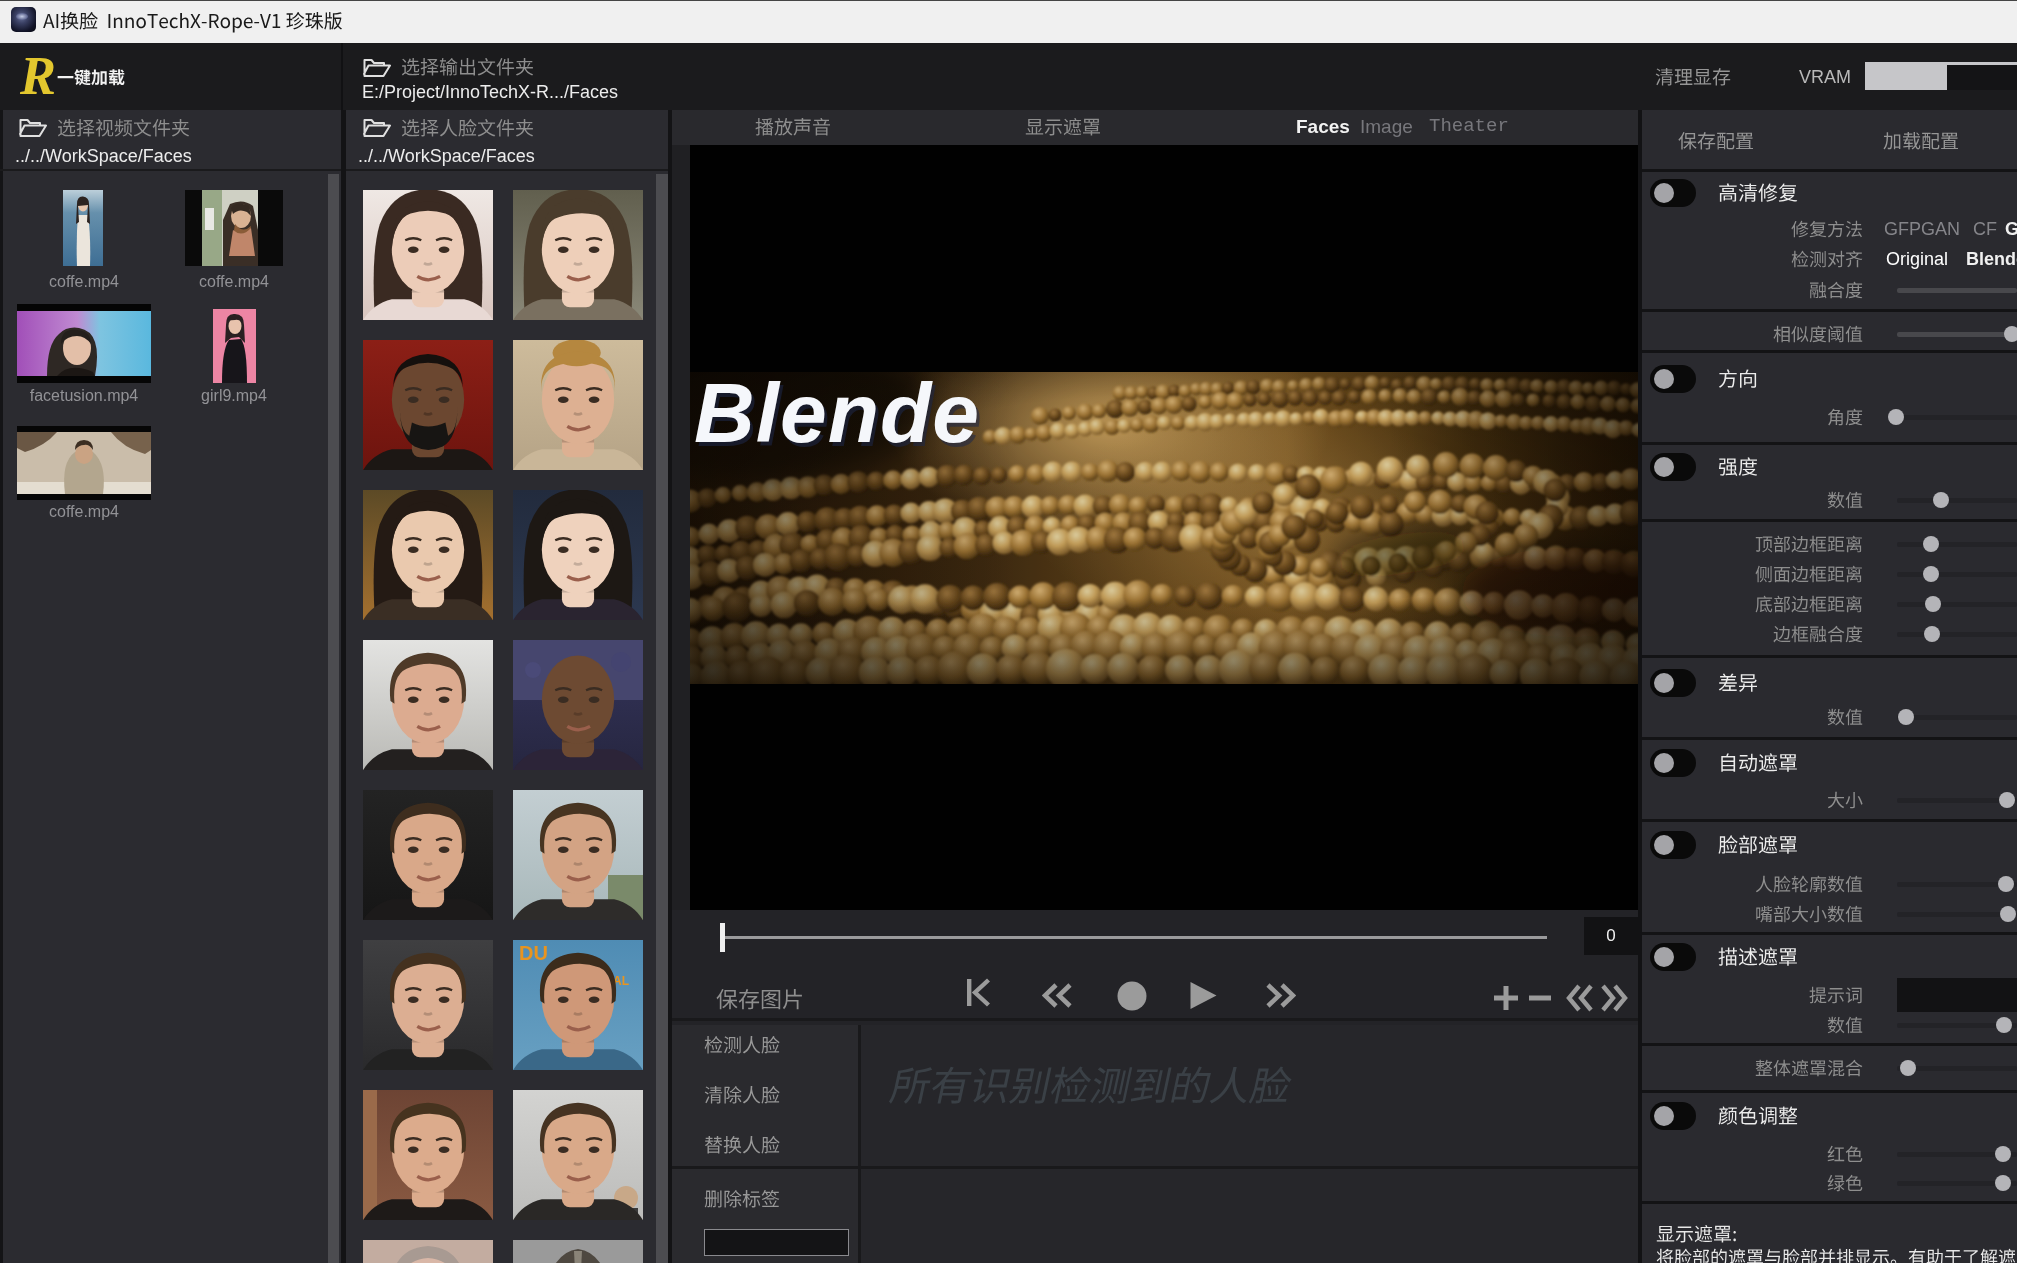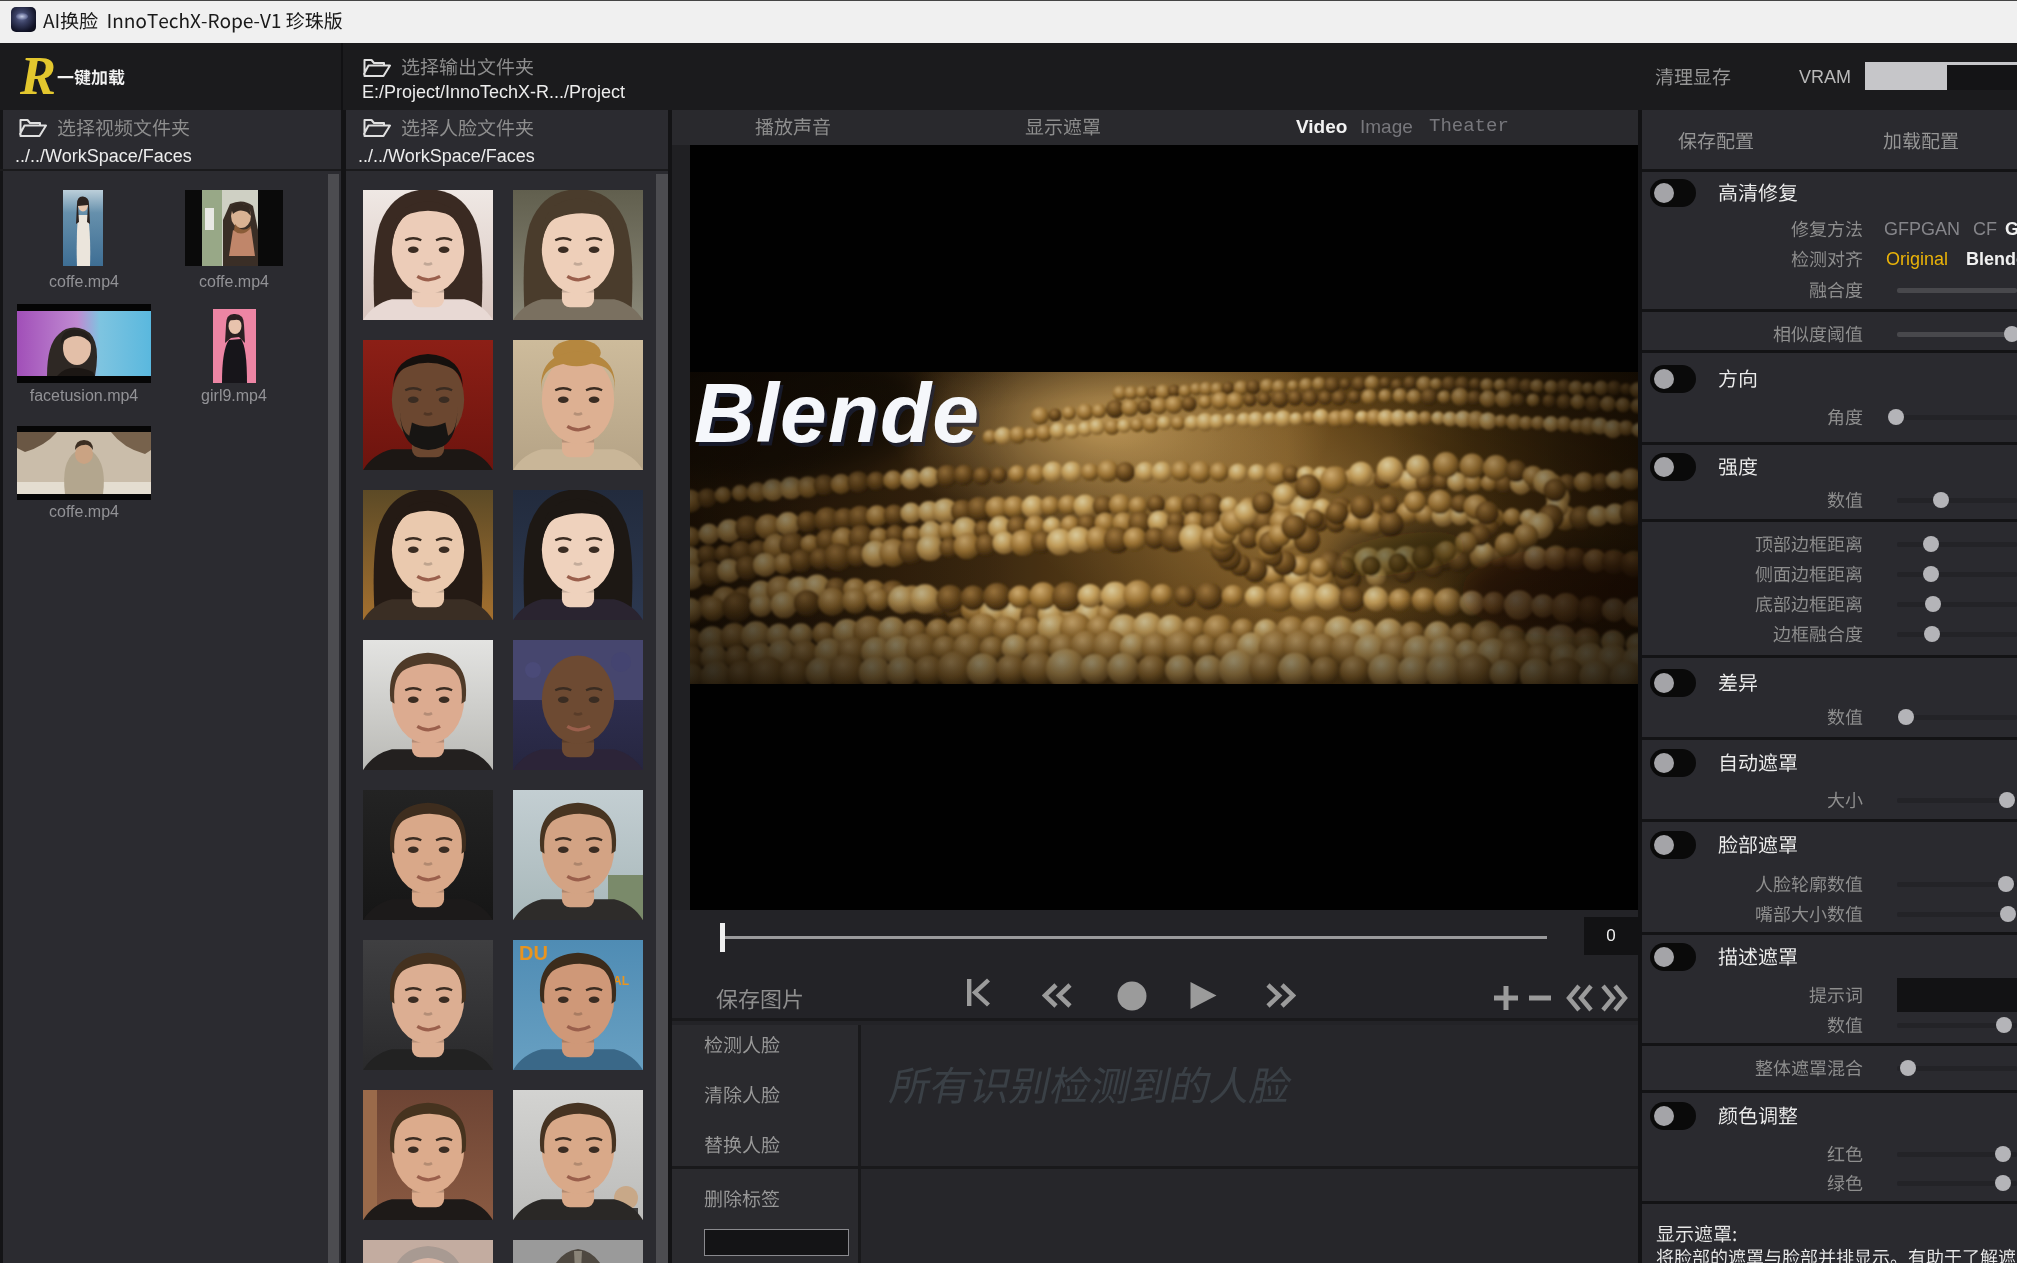--- a/index.html
+++ b/index.html
@@ -18,21 +18,21 @@
     </svg></div>
 <div style="position:absolute;left:341px;top:43px;width:2px;height:67px;background:#111113;"></div>
 <div style="position:absolute;left:363px;top:56px;"><svg width="28" height="22" viewBox="0 0 28 22">
       <path d="M1.5 4 h7 l2.5 3 h10 v2.5 M1.5 4 v16 h19 l6.5-10.5 h-21.5 l-4.5 8.5" fill="none" stroke="#e0e0e0" stroke-width="2" stroke-linejoin="round" stroke-linecap="round"></path>
     </svg></div>
 <div style="position:absolute;left:399px;top:52px;"><svg width="137" height="28" viewBox="0 0 137 28">
       <g transform="translate(2,22.0)">
         <path d="M1.2 -14.5C2.3 -13.6 3.6 -12.3 4.1 -11.3L5.3 -12.2C4.7 -13.1 3.4 -14.4 2.2 -15.3ZM8.5 -15.4C8 -13.7 7.2 -12 6.2 -10.9C6.5 -10.7 7.1 -10.4 7.4 -10.1C7.8 -10.7 8.3 -11.3 8.6 -12.1H11.5V-9.3H6.1V-8H9.5C9.2 -5.5 8.4 -3.7 5.6 -2.7C5.9 -2.5 6.3 -1.9 6.4 -1.6C9.6 -2.8 10.6 -5 10.9 -8H12.9V-3.6C12.9 -2.2 13.2 -1.8 14.6 -1.8C14.9 -1.8 16.2 -1.8 16.5 -1.8C17.7 -1.8 18.1 -2.4 18.2 -4.8C17.8 -4.9 17.2 -5.1 17 -5.4C16.9 -3.4 16.8 -3.1 16.4 -3.1C16.1 -3.1 15 -3.1 14.9 -3.1C14.4 -3.1 14.3 -3.2 14.3 -3.6V-8H18.1V-9.3H12.9V-12.1H17.3V-13.3H12.9V-15.9H11.5V-13.3H9.2C9.5 -13.9 9.7 -14.5 9.8 -15.1ZM4.8 -8.7H1.1V-7.3H3.4V-1.6C2.6 -1.2 1.7 -0.5 0.9 0.3L1.8 1.5C2.9 0.3 3.9 -0.6 4.6 -0.6C5 -0.6 5.6 -0.1 6.4 0.4C7.6 1.1 9.2 1.3 11.4 1.3C13.3 1.3 16.5 1.2 18 1.1C18 0.7 18.2 -0 18.4 -0.4C16.5 -0.2 13.6 -0.1 11.4 -0.1C9.4 -0.1 7.8 -0.2 6.6 -0.9C5.7 -1.4 5.3 -1.9 4.8 -1.9ZM22.4 -15.9V-12.1H19.9V-10.8H22.4V-6.8C21.4 -6.5 20.4 -6.2 19.7 -6L20 -4.6L22.4 -5.3V-0.2C22.4 0 22.3 0.1 22 0.1C21.8 0.1 21.1 0.1 20.3 0.1C20.4 0.5 20.6 1.1 20.7 1.4C21.9 1.4 22.6 1.4 23.1 1.2C23.6 0.9 23.8 0.6 23.8 -0.2V-5.8L26 -6.5L25.8 -7.8L23.8 -7.2V-10.8H26V-12.1H23.8V-15.9ZM34.3 -13.7C33.6 -12.7 32.7 -11.8 31.6 -11C30.6 -11.8 29.8 -12.7 29.1 -13.7ZM26.5 -15V-13.7H27.7C28.4 -12.4 29.4 -11.3 30.5 -10.3C29 -9.4 27.3 -8.8 25.7 -8.4C26 -8.1 26.3 -7.6 26.5 -7.2C28.2 -7.7 30 -8.5 31.5 -9.5C33 -8.5 34.8 -7.7 36.6 -7.2C36.8 -7.6 37.2 -8.1 37.5 -8.4C35.7 -8.8 34.1 -9.4 32.7 -10.3C34.2 -11.4 35.5 -12.9 36.3 -14.5L35.4 -15L35.2 -15ZM30.8 -7.8V-6.2H26.9V-4.9H30.8V-2.9H26V-1.6H30.8V1.6H32.2V-1.6H37.2V-2.9H32.2V-4.9H35.8V-6.2H32.2V-7.8ZM51.9 -8.5V-1.6H53.1V-8.5ZM54.4 -9.2V-0.1C54.4 0.1 54.3 0.2 54.1 0.2C53.8 0.2 53.1 0.2 52.2 0.2C52.4 0.5 52.5 1 52.6 1.3C53.7 1.3 54.5 1.3 54.9 1.1C55.4 0.9 55.5 0.6 55.5 -0.1V-9.2ZM39.3 -6.3C39.5 -6.4 40.1 -6.5 40.7 -6.5H42.2V-3.9C40.9 -3.6 39.7 -3.3 38.8 -3.2L39.1 -1.8L42.2 -2.6V1.5H43.4V-2.9L45 -3.3L44.9 -4.5L43.4 -4.2V-6.5H44.9V-7.8H43.4V-10.7H42.2V-7.8H40.5C41 -9.2 41.5 -10.8 41.9 -12.4H45V-13.7H42.1C42.3 -14.4 42.4 -15 42.5 -15.7L41.2 -15.9C41.1 -15.2 41 -14.4 40.9 -13.7H38.9V-12.4H40.6C40.3 -10.8 39.9 -9.5 39.7 -9C39.5 -8.2 39.2 -7.6 38.9 -7.5C39.1 -7.1 39.3 -6.5 39.3 -6.3ZM50.5 -16C49.3 -14 46.9 -12.1 44.6 -11.1C45 -10.8 45.3 -10.4 45.5 -10C46.1 -10.3 46.6 -10.6 47.1 -10.9V-10.1H54.1V-11C54.6 -10.8 55.1 -10.5 55.6 -10.2C55.8 -10.6 56.2 -11 56.5 -11.3C54.5 -12.2 52.7 -13.3 51.3 -14.9L51.7 -15.5ZM47.6 -11.3C48.7 -12.1 49.7 -13 50.5 -13.9C51.5 -12.9 52.5 -12 53.7 -11.3ZM49.7 -7.7V-6.2H47.1V-7.7ZM45.9 -8.9V1.4H47.1V-2.5H49.7V0C49.7 0.2 49.6 0.2 49.5 0.2C49.3 0.2 48.8 0.2 48.2 0.2C48.4 0.6 48.5 1.1 48.6 1.4C49.4 1.4 50 1.4 50.4 1.2C50.8 1 50.9 0.6 50.9 0V-8.9ZM47.1 -5.1H49.7V-3.6H47.1ZM59 -6.5V0.4H72.5V1.5H74V-6.5H72.5V-1H67.2V-7.7H73.2V-14.2H71.7V-9.1H67.2V-15.9H65.7V-9.1H61.3V-14.2H59.9V-7.7H65.7V-1H60.6V-6.5ZM84 -15.6C84.6 -14.7 85.2 -13.4 85.4 -12.7L87 -13.2C86.8 -13.9 86.1 -15.2 85.5 -16.1ZM77 -12.6V-11.2H79.9C81 -8.3 82.5 -5.8 84.5 -3.8C82.4 -2.1 79.8 -0.8 76.7 0.1C77 0.5 77.4 1.1 77.6 1.5C80.8 0.5 83.4 -0.9 85.5 -2.8C87.7 -0.9 90.3 0.5 93.4 1.4C93.6 1 94 0.4 94.4 0.1C91.3 -0.7 88.7 -2 86.6 -3.8C88.6 -5.8 90 -8.2 91.1 -11.2H94.1V-12.6ZM85.6 -4.8C83.8 -6.6 82.4 -8.8 81.4 -11.2H89.5C88.6 -8.6 87.2 -6.5 85.6 -4.8ZM101 -6.5V-5.1H106.5V1.5H107.9V-5.1H113.1V-6.5H107.9V-10.7H112.3V-12.1H107.9V-15.7H106.5V-12.1H103.9C104.2 -12.9 104.4 -13.8 104.6 -14.7L103.2 -15C102.8 -12.5 102 -10.1 100.9 -8.5C101.2 -8.3 101.8 -8 102.1 -7.8C102.6 -8.6 103.1 -9.6 103.5 -10.7H106.5V-6.5ZM100.1 -15.9C99.1 -13 97.4 -10.2 95.6 -8.3C95.9 -8 96.3 -7.2 96.4 -6.9C97 -7.5 97.6 -8.3 98.2 -9.1V1.5H99.5V-11.3C100.3 -12.7 100.9 -14.1 101.4 -15.5ZM117.4 -10.9C118.1 -9.7 118.7 -8.2 118.9 -7.2L120.3 -7.6C120.1 -8.6 119.4 -10.1 118.7 -11.2ZM128 -11.3C127.5 -10.2 126.7 -8.5 126 -7.5L127.1 -7.2C127.8 -8.1 128.7 -9.6 129.4 -10.9ZM122.8 -15.9V-13.1H115.7V-11.7H122.8C122.8 -9.9 122.6 -8.4 122.4 -7H115.1V-5.5H122C121 -2.8 119.1 -0.9 114.9 0.3C115.2 0.6 115.6 1.2 115.8 1.5C120.4 0.2 122.5 -2.1 123.5 -5.2C124.9 -1.9 127.5 0.4 131.2 1.4C131.4 1 131.8 0.5 132.1 0.2C128.6 -0.7 126.2 -2.7 124.8 -5.5H131.9V-7H123.9C124.1 -8.4 124.3 -10 124.3 -11.7H131.3V-13.1H124.3L124.3 -15.9Z" fill="#8e8e8e"></path>
       </g>
     </svg></div>
-<div style="position:absolute;top:79px;font-family:'Liberation Sans',sans-serif;font-size:18px;color:#ededed;font-weight:normal;white-space:pre;line-height:26px;left:362px;">E:/Project/InnoTechX-R.../Project</div>
+<div style="position:absolute;top:79px;font-family:'Liberation Sans',sans-serif;font-size:18px;color:#ededed;font-weight:normal;white-space:pre;line-height:26px;left:362px;">E:/Project/InnoTechX-R.../Faces</div>
 <div style="position:absolute;left:1653px;top:62px;"><svg width="80" height="28" viewBox="0 0 80 28">
       <g transform="translate(2,22.0)">
         <path d="M1.6 -14.7C2.6 -14.1 3.9 -13.2 4.6 -12.6L5.5 -13.7C4.8 -14.3 3.4 -15.1 2.4 -15.6ZM0.7 -9.6C1.8 -9 3.2 -8.1 3.8 -7.5L4.7 -8.6C4 -9.2 2.6 -10.1 1.5 -10.6ZM1.3 0.4 2.5 1.3C3.5 -0.5 4.6 -2.9 5.4 -5L4.2 -5.8C3.3 -3.6 2.1 -1.1 1.3 0.4ZM8.2 -4H15.1V-2.5H8.2ZM8.2 -5.1V-6.5H15.1V-5.1ZM10.9 -16V-14.5H6.1V-13.4H10.9V-12.2H6.5V-11.1H10.9V-9.8H5.3V-8.7H18.1V-9.8H12.3V-11.1H16.9V-12.2H12.3V-13.4H17.3V-14.5H12.3V-16ZM6.9 -7.6V1.5H8.2V-1.5H15.1V-0.1C15.1 0.1 15 0.2 14.7 0.2C14.4 0.2 13.5 0.2 12.6 0.2C12.7 0.6 12.9 1.1 13 1.4C14.3 1.4 15.2 1.4 15.7 1.2C16.3 1 16.4 0.6 16.4 -0.1V-7.6ZM28 -10.3H31V-7.8H28ZM32.2 -10.3H35.1V-7.8H32.2ZM28 -13.8H31V-11.4H28ZM32.2 -13.8H35.1V-11.4H32.2ZM25 -0.4V0.9H37.4V-0.4H32.3V-3H36.7V-4.3H32.3V-6.6H36.5V-15.1H26.7V-6.6H30.8V-4.3H26.5V-3H30.8V-0.4ZM19.7 -1.9 20 -0.5C21.7 -1 23.9 -1.7 25.9 -2.4L25.7 -3.8L23.6 -3.1V-7.8H25.5V-9.2H23.6V-13.3H25.8V-14.7H19.9V-13.3H22.2V-9.2H20.1V-7.8H22.2V-2.7C21.3 -2.4 20.4 -2.1 19.7 -1.9ZM42.6 -10.8H52.4V-8.9H42.6ZM42.6 -13.9H52.4V-11.9H42.6ZM41.2 -15V-7.7H53.8V-15ZM53.6 -6.3C53 -5.1 51.8 -3.4 51 -2.4L52.1 -1.8C52.9 -2.9 54 -4.4 54.8 -5.7ZM40.4 -5.6C41.1 -4.4 42 -2.8 42.5 -1.8L43.6 -2.3C43.2 -3.3 42.3 -4.9 41.5 -6.1ZM48.8 -6.9V-0.7H46V-6.9H44.7V-0.7H38.8V0.6H56.2V-0.7H50.2V-6.9ZM68.6 -6.6V-5.1H63.4V-3.7H68.6V-0.2C68.6 0.1 68.6 0.2 68.2 0.2C67.9 0.2 66.8 0.2 65.5 0.2C65.7 0.6 65.9 1.1 65.9 1.5C67.6 1.5 68.6 1.5 69.3 1.3C69.9 1.1 70.1 0.7 70.1 -0.2V-3.7H75.2V-5.1H70.1V-6.2C71.5 -7 73 -8.2 74 -9.3L73.1 -10.1L72.8 -10H65V-8.7H71.5C70.6 -7.9 69.6 -7.1 68.6 -6.6ZM64.3 -16C64.1 -15.1 63.8 -14.3 63.5 -13.5H58.2V-12.1H62.9C61.7 -9.5 59.9 -7 57.6 -5.4C57.8 -5.1 58.2 -4.5 58.3 -4.1C59.1 -4.7 59.9 -5.4 60.6 -6.1V1.5H62V-7.8C63 -9.1 63.8 -10.6 64.5 -12.1H74.8V-13.5H65.1C65.3 -14.2 65.6 -14.9 65.8 -15.6Z" fill="#969696"></path>
       </g>
     </svg></div>
 <div style="position:absolute;top:64px;font-family:'Liberation Sans',sans-serif;font-size:18px;color:#b9b9b9;font-weight:normal;white-space:pre;line-height:26px;left:1799px;">VRAM</div>
 <div style="position:absolute;left:1865px;top:62px;width:152px;height:28px;background:#141416;"></div>
 <div style="position:absolute;left:1865px;top:62px;width:82px;height:28px;background:#c6c6c9;"></div>
 <div style="position:absolute;left:1947px;top:62px;width:70px;height:3px;background:#c6c6c9;"></div>
 <div style="position:absolute;left:0px;top:110px;width:341px;height:1153px;background:#2b2b30;"></div>
@@ -461,21 +461,21 @@
 <div style="position:absolute;left:753px;top:112px;"><svg width="80" height="28" viewBox="0 0 80 28">
       <g transform="translate(2,22.0)">
         <path d="M15.4 -13.9C15.1 -13.1 14.5 -11.9 14 -11H12.9V-14.1C14.5 -14.3 16 -14.5 17.2 -14.8L16.4 -15.8C14.1 -15.3 10.1 -14.9 6.8 -14.8C7 -14.5 7.1 -14 7.2 -13.7C8.5 -13.8 10.1 -13.9 11.6 -14V-11H6.6V-9.8H10.4C9.3 -8.3 7.4 -7 5.7 -6.3C6 -6.1 6.4 -5.6 6.6 -5.3C7 -5.4 7.4 -5.6 7.7 -5.8V1.5H9V0.7H15.7V1.4H17V-5.8L17.6 -5.5C17.9 -5.8 18.3 -6.3 18.5 -6.5C17 -7.2 15.2 -8.5 14.1 -9.8H18V-11H15.2C15.7 -11.8 16.2 -12.7 16.6 -13.6ZM8.1 -13.2C8.4 -12.5 8.9 -11.6 9.1 -11L10.3 -11.4C10.1 -12 9.6 -12.9 9.2 -13.6ZM11.6 -9.4V-6.3H12.9V-9.5C13.9 -8.1 15.5 -6.7 17 -5.8H7.7C9.2 -6.7 10.6 -8 11.6 -9.4ZM11.6 -4.8V-3.1H9V-4.8ZM12.8 -4.8H15.7V-3.1H12.8ZM11.6 -2.1V-0.4H9V-2.1ZM12.8 -2.1H15.7V-0.4H12.8ZM3.2 -15.9V-12.1H0.8V-10.8H3.2V-6.9L0.5 -6L0.8 -4.6L3.2 -5.5V-0.1C3.2 0.1 3.1 0.2 2.9 0.2C2.6 0.2 1.9 0.2 1.1 0.2C1.2 0.6 1.4 1.2 1.5 1.5C2.7 1.5 3.4 1.5 3.9 1.3C4.3 1 4.5 0.6 4.5 -0.1V-5.9L6.5 -6.7L6.3 -8L4.5 -7.4V-10.8H6.6V-12.1H4.5V-15.9ZM22.9 -15.6C23.3 -14.8 23.7 -13.7 23.9 -13L25.2 -13.5C25 -14.1 24.6 -15.2 24.2 -16ZM19.8 -12.9V-11.6H22.1V-7.6C22.1 -4.9 21.8 -1.9 19.5 0.6C19.8 0.8 20.3 1.2 20.5 1.5C23.1 -1.2 23.4 -4.4 23.4 -7.6V-7.7H26C25.9 -2.5 25.8 -0.6 25.5 -0.2C25.3 0 25.2 0.1 24.9 0.1C24.6 0.1 23.9 0.1 23.1 -0C23.3 0.3 23.4 0.9 23.5 1.3C24.3 1.3 25.1 1.3 25.5 1.3C26 1.3 26.4 1.1 26.7 0.7C27.2 0 27.3 -2.1 27.4 -8.4C27.4 -8.6 27.4 -9 27.4 -9H23.4V-11.6H28.3V-12.9ZM30.9 -11.1H34.4C34.1 -8.7 33.5 -6.6 32.6 -4.9C31.8 -6.6 31.2 -8.7 30.8 -10.9ZM30.6 -16C30.1 -12.7 29 -9.5 27.5 -7.5C27.8 -7.2 28.3 -6.7 28.6 -6.4C29.1 -7.1 29.5 -7.9 30 -8.8C30.4 -6.8 31 -5 31.8 -3.5C30.7 -1.9 29.2 -0.6 27.2 0.3C27.5 0.6 27.9 1.2 28 1.6C29.9 0.6 31.4 -0.6 32.5 -2.1C33.6 -0.6 34.8 0.6 36.4 1.5C36.7 1.1 37.1 0.6 37.4 0.3C35.8 -0.5 34.4 -1.8 33.4 -3.4C34.6 -5.5 35.4 -8 35.9 -11.1H37.3V-12.4H31.3C31.6 -13.5 31.9 -14.6 32.1 -15.7ZM46.7 -16V-14.4H39.3V-13.1H46.7V-11.3H40.5V-10H54.8V-11.3H48.2V-13.1H55.7V-14.4H48.2V-16ZM40.9 -8.5V-6C40.9 -4 40.6 -1.3 38.6 0.6C38.9 0.8 39.4 1.3 39.7 1.6C41 0.3 41.7 -1.5 42.1 -3.2H53V-2.2H54.5V-8.5ZM53 -4.4H48.2V-7.3H53ZM42.2 -4.4C42.3 -5 42.3 -5.5 42.3 -6V-7.3H46.8V-4.4ZM65.3 -15.8C65.5 -15.4 65.8 -14.8 66 -14.2H59.1V-12.9H74V-14.2H67.6C67.4 -14.8 67.1 -15.6 66.7 -16.1ZM61.7 -12.5C62.2 -11.7 62.6 -10.6 62.8 -9.8H58V-8.5H75V-9.8H70.2C70.6 -10.6 71.1 -11.6 71.6 -12.5L70 -12.9C69.7 -12 69.1 -10.7 68.6 -9.8H63.6L64.3 -9.9C64.1 -10.7 63.7 -11.9 63.1 -12.8ZM62.1 -2.5H71.1V-0.4H62.1ZM62.1 -3.6V-5.6H71.1V-3.6ZM60.7 -6.8V1.5H62.1V0.8H71.1V1.5H72.5V-6.8Z" fill="#8e8e8e"></path>
       </g>
     </svg></div>
 <div style="position:absolute;left:1023px;top:112px;"><svg width="80" height="28" viewBox="0 0 80 28">
       <g transform="translate(2,22.0)">
         <path d="M4.6 -10.8H14.4V-8.9H4.6ZM4.6 -13.9H14.4V-11.9H4.6ZM3.2 -15V-7.7H15.8V-15ZM15.6 -6.3C15 -5.1 13.8 -3.4 13 -2.4L14.1 -1.8C14.9 -2.9 16 -4.4 16.8 -5.7ZM2.4 -5.6C3.1 -4.4 4 -2.8 4.5 -1.8L5.6 -2.3C5.2 -3.3 4.3 -4.9 3.5 -6.1ZM10.8 -6.9V-0.7H8V-6.9H6.7V-0.7H0.8V0.6H18.2V-0.7H12.2V-6.9ZM23.4 -6.7C22.6 -4.5 21.2 -2.4 19.7 -1.1C20 -0.9 20.7 -0.5 21 -0.2C22.5 -1.7 24 -3.9 24.9 -6.3ZM32 -6.1C33.4 -4.3 34.8 -1.8 35.3 -0.2L36.7 -0.8C36.2 -2.5 34.7 -4.8 33.3 -6.6ZM21.8 -14.6V-13.1H35.2V-14.6ZM20.1 -9.9V-8.5H27.8V-0.4C27.8 -0.1 27.6 0 27.3 0C26.9 0.1 25.7 0.1 24.4 0C24.6 0.4 24.9 1.1 24.9 1.5C26.6 1.5 27.7 1.5 28.4 1.3C29.1 1 29.3 0.6 29.3 -0.3V-8.5H36.9V-9.9ZM39.3 -14.5C40.2 -13.5 41.5 -12.2 42 -11.4L43.1 -12.2C42.6 -13.1 41.3 -14.3 40.3 -15.2ZM47 -5.1C46.7 -4 46.1 -2.7 45.3 -1.9L46.4 -1.3C47.1 -2.2 47.6 -3.6 48 -4.7ZM48.8 -4.7C48.9 -3.7 49.1 -2.3 49 -1.4L50.1 -1.5C50.2 -2.4 50 -3.7 49.8 -4.8ZM51 -4.7C51.4 -3.6 51.8 -2.3 52 -1.4L53 -1.7C52.9 -2.5 52.4 -3.9 52 -4.9ZM53.2 -4.8C53.9 -3.8 54.7 -2.4 55 -1.5L56.1 -1.9C55.7 -2.8 55 -4.2 54.2 -5.2ZM42.8 -9.4H39V-8H41.4V-1.9C40.6 -1.6 39.6 -0.8 38.7 0.1L39.6 1.2C40.6 0 41.6 -0.9 42.3 -0.9C42.7 -0.9 43.3 -0.4 44.1 0.1C45.4 0.8 47 1 49.3 1C51.1 1 54.5 0.9 55.9 0.8C55.9 0.4 56.1 -0.2 56.2 -0.6C54.4 -0.3 51.5 -0.2 49.3 -0.2C47.3 -0.2 45.6 -0.3 44.4 -1C43.6 -1.4 43.2 -1.8 42.8 -2ZM49.2 -15.8C49.4 -15.3 49.7 -14.6 49.9 -14.1H44.6V-10C44.6 -7.8 44.4 -4.8 42.8 -2.7C43.1 -2.5 43.7 -2.1 43.9 -1.9C45.6 -4.2 45.8 -7.6 45.8 -10V-12.9H56V-14.1H51.4C51.2 -14.7 50.8 -15.5 50.5 -16.1ZM48.1 -12.4V-10.6H45.9V-9.5H48.1V-5.9H53.8V-9.5H56V-10.6H53.8V-12.4H52.4V-10.6H49.4V-12.4ZM52.4 -9.5V-7H49.4V-9.5ZM69.3 -14.1H72.5V-12.3H69.3ZM64.8 -14.1H68V-12.3H64.8ZM60.5 -14.1H63.5V-12.3H60.5ZM61.3 -5.1H71.7V-3.8H61.3ZM61.3 -7.2H71.7V-6H61.3ZM58 -1.7V-0.5H65.7V1.5H67.2V-0.5H75V-1.7H67.2V-2.8H73.1V-8.2H67V-9.3H74.1V-10.3H67V-11.2H73.9V-15.2H59.1V-11.2H65.6V-8.2H59.9V-2.8H65.7V-1.7Z" fill="#8e8e8e"></path>
       </g>
     </svg></div>
-<div style="position:absolute;top:113px;font-family:'Liberation Sans',sans-serif;font-size:19px;color:#f2f2f2;font-weight:bold;white-space:pre;line-height:27px;left:1296px;">Video</div>
+<div style="position:absolute;top:113px;font-family:'Liberation Sans',sans-serif;font-size:19px;color:#f2f2f2;font-weight:bold;white-space:pre;line-height:27px;left:1296px;">Faces</div>
 <div style="position:absolute;top:113px;font-family:'Liberation Sans',sans-serif;font-size:19px;color:#77777c;font-weight:normal;white-space:pre;line-height:27px;left:1360px;">Image</div>
 <div style="position:absolute;top:113px;font-family:Liberation Mono, monospace;font-size:19px;color:#77777c;font-weight:normal;white-space:pre;line-height:27px;left:1429px;">Theater</div>
 <div style="position:absolute;left:690px;top:145px;width:948px;height:765px;background:#010101;"></div>
 <svg width="948" height="312" viewBox="0 0 948 312" style="position:absolute;left:690px;top:372px;">
     <defs>
       <linearGradient id="pbg" x1="0" y1="0" x2="1" y2="0">
         <stop offset="0" stop-color="#190e04"></stop>
         <stop offset="0.3" stop-color="#3c2810"></stop>
         <stop offset="0.52" stop-color="#6a4a1c"></stop>
         <stop offset="0.63" stop-color="#7a5622"></stop>
@@ -1227,21 +1227,21 @@
       </g>
     </svg></div>
 <div style="position:absolute;top:216px;font-family:'Liberation Sans',sans-serif;font-size:18px;color:#85858a;font-weight:normal;white-space:pre;line-height:26px;left:1884px;">GFPGAN</div>
 <div style="position:absolute;top:216px;font-family:'Liberation Sans',sans-serif;font-size:18px;color:#85858a;font-weight:normal;white-space:pre;line-height:26px;left:1973px;">CF</div>
 <div style="position:absolute;top:216px;font-family:'Liberation Sans',sans-serif;font-size:18px;color:#f0f0f0;font-weight:bold;white-space:pre;line-height:26px;left:2005px;">GP</div>
 <div style="position:absolute;left:1789px;top:245px;"><svg width="76" height="27" viewBox="0 0 76 27">
       <g transform="translate(2,20.9)">
         <path d="M8.4 -9.5V-8.4H14.5V-9.5ZM7.1 -6.4C7.6 -5 8.2 -3.2 8.3 -2L9.4 -2.4C9.3 -3.5 8.7 -5.3 8.2 -6.7ZM10.6 -6.9C11 -5.5 11.3 -3.7 11.4 -2.6L12.5 -2.8C12.4 -3.9 12.1 -5.7 11.7 -7ZM3.2 -15.1V-11.7H0.9V-10.4H3.1C2.6 -8.1 1.6 -5.3 0.6 -3.8C0.8 -3.5 1.1 -2.9 1.3 -2.5C2 -3.6 2.7 -5.4 3.2 -7.3V1.4H4.5V-8C4.9 -7.1 5.5 -6 5.7 -5.5L6.5 -6.4C6.2 -7 4.9 -9.1 4.5 -9.7V-10.4H6.3V-11.7H4.5V-15.1ZM11.2 -15.2C10 -12.7 7.9 -10.4 5.6 -9C5.8 -8.8 6.2 -8.2 6.4 -7.9C8.2 -9.2 10 -11 11.4 -13.1C12.8 -11.3 14.9 -9.3 16.7 -8.1C16.8 -8.5 17.1 -9 17.4 -9.3C15.6 -10.4 13.3 -12.4 12.1 -14.1L12.4 -14.8ZM6.2 -0.6V0.6H16.9V-0.6H13.6C14.5 -2.3 15.6 -4.8 16.3 -6.7L15.2 -7C14.5 -5.1 13.4 -2.4 12.4 -0.6ZM26.7 -1.7C27.7 -0.8 28.7 0.5 29.2 1.3L30.1 0.7C29.6 -0.1 28.5 -1.3 27.6 -2.2ZM23.6 -14.1V-2.8H24.7V-13H28.6V-2.8H29.7V-14.1ZM33.6 -14.9V-0.1C33.6 0.1 33.5 0.2 33.2 0.2C33 0.3 32.1 0.3 31.2 0.2C31.4 0.6 31.5 1.1 31.6 1.4C32.9 1.4 33.6 1.3 34.1 1.2C34.5 1 34.7 0.6 34.7 -0.1V-14.9ZM31.1 -13.5V-2.7H32.2V-13.5ZM26 -11.8V-5.4C26 -3.2 25.7 -1 22.7 0.6C22.9 0.7 23.2 1.2 23.3 1.4C26.6 -0.2 27.1 -3 27.1 -5.4V-11.8ZM19.5 -14C20.5 -13.4 21.8 -12.5 22.4 -12L23.2 -13.1C22.6 -13.6 21.2 -14.4 20.3 -14.9ZM18.7 -9.1C19.7 -8.5 21 -7.7 21.6 -7.2L22.4 -8.3C21.8 -8.8 20.4 -9.6 19.5 -10.1ZM19 0.5 20.3 1.2C21 -0.4 21.9 -2.7 22.6 -4.6L21.5 -5.3C20.8 -3.2 19.8 -0.9 19 0.5ZM45 -7.1C45.9 -5.8 46.7 -4.1 47 -3L48.2 -3.6C47.9 -4.7 47 -6.4 46.1 -7.6ZM37.6 -8.2C38.7 -7.2 39.9 -6 41 -4.8C39.9 -2.5 38.4 -0.8 36.8 0.3C37.1 0.6 37.5 1.1 37.8 1.4C39.4 0.2 40.8 -1.4 41.9 -3.7C42.7 -2.6 43.4 -1.7 43.8 -0.9L44.9 -1.9C44.4 -2.8 43.5 -3.9 42.6 -5.1C43.4 -7.1 44 -9.6 44.3 -12.5L43.4 -12.8L43.2 -12.7H37.3V-11.4H42.8C42.5 -9.5 42.1 -7.7 41.5 -6.2C40.6 -7.2 39.6 -8.2 38.6 -9ZM49.8 -15.1V-10.8H44.7V-9.5H49.8V-0.4C49.8 -0.1 49.6 0 49.3 0C49 0 48 0.1 46.9 0C47.1 0.4 47.3 1 47.3 1.4C48.9 1.4 49.8 1.4 50.3 1.2C50.9 0.9 51.1 0.5 51.1 -0.4V-9.5H53.3V-10.8H51.1V-15.1ZM65.8 -6V1.4H67.2V-6ZM58.8 -6.1V-4.1C58.8 -2.5 58.5 -0.8 56.2 0.4C56.5 0.7 57 1.2 57.2 1.4C59.8 -0 60.1 -2.1 60.1 -4V-6.1ZM66 -12.1C65.3 -11 64.3 -10.1 63 -9.3C61.7 -10.1 60.5 -11 59.7 -12.1ZM61.8 -14.8C62.2 -14.4 62.5 -13.8 62.8 -13.3H55.1V-12.1H58.3C59.2 -10.7 60.3 -9.6 61.7 -8.7C59.8 -7.8 57.3 -7.3 54.7 -6.9C55 -6.6 55.4 -6 55.5 -5.7C58.3 -6.2 60.9 -6.8 63 -7.9C65.1 -6.9 67.7 -6.2 70.6 -5.9C70.7 -6.2 71.1 -6.8 71.4 -7.1C68.7 -7.3 66.3 -7.9 64.3 -8.7C65.7 -9.6 66.8 -10.7 67.7 -12.1H70.8V-13.3H64.3C64.1 -13.8 63.6 -14.6 63.1 -15.2Z" fill="#8e8e8e"></path>
       </g>
     </svg></div>
-<div style="position:absolute;top:246px;font-family:'Liberation Sans',sans-serif;font-size:18px;color:#eab308;font-weight:normal;white-space:pre;line-height:26px;left:1886px;text-align:right;">Original</div>
+<div style="position:absolute;top:246px;font-family:'Liberation Sans',sans-serif;font-size:18px;color:#ffffff;font-weight:normal;white-space:pre;line-height:26px;left:1886px;text-align:right;">Original</div>
 <div style="position:absolute;top:246px;font-family:'Liberation Sans',sans-serif;font-size:18px;color:#f0f0f0;font-weight:bold;white-space:pre;line-height:26px;left:1966px;">Blende</div>
 <div style="position:absolute;left:1807px;top:276px;"><svg width="58" height="27" viewBox="0 0 58 27">
       <g transform="translate(2,20.9)">
         <path d="M3 -11.1H7.4V-9.4H3ZM1.8 -12.1V-8.5H8.6V-12.1ZM1 -14.3V-13.2H9.5V-14.3ZM3.1 -5.7C3.5 -5.1 3.9 -4.2 4.1 -3.6L4.9 -3.9C4.7 -4.5 4.3 -5.3 3.9 -6ZM10.1 -11.5V-4.7H12.8V-0.7C11.6 -0.5 10.6 -0.3 9.8 -0.2L10.1 1C11.7 0.7 13.9 0.4 16 -0C16.2 0.5 16.3 1 16.3 1.4L17.4 1.1C17.2 -0.1 16.5 -2.2 15.9 -3.7L14.9 -3.5C15.2 -2.8 15.5 -1.9 15.7 -1.2L14 -0.9V-4.7H16.6V-11.5H14V-15H12.8V-11.5ZM11.1 -10.4H12.9V-5.9H11.1ZM13.9 -10.4H15.5V-5.9H13.9ZM6.5 -6.1C6.2 -5.3 5.7 -4.2 5.3 -3.5H2.8V-2.6H4.7V0.9H5.7V-2.6H7.5V-3.5H6.2C6.6 -4.2 7 -5 7.4 -5.7ZM1.2 -7.5V1.4H2.3V-6.4H8.1V-0.1C8.1 0.1 8 0.2 7.8 0.2C7.6 0.2 7.1 0.2 6.4 0.1C6.6 0.4 6.7 0.9 6.7 1.2C7.7 1.2 8.3 1.2 8.7 1C9.1 0.8 9.2 0.5 9.2 -0.1V-7.5ZM27.3 -15.2C25.5 -12.4 22.1 -10 18.7 -8.6C19.1 -8.3 19.5 -7.8 19.7 -7.4C20.6 -7.8 21.6 -8.3 22.5 -8.9V-8H31.6V-9.2C32.5 -8.6 33.5 -8.1 34.5 -7.6C34.7 -8 35.1 -8.5 35.4 -8.8C32.6 -10 30 -11.5 27.9 -13.8L28.5 -14.6ZM23 -9.2C24.5 -10.2 25.9 -11.4 27.1 -12.8C28.5 -11.3 29.9 -10.2 31.5 -9.2ZM21.5 -5.8V1.4H22.9V0.4H31.3V1.3H32.7V-5.8ZM22.9 -0.9V-4.6H31.3V-0.9ZM42.9 -11.6V-10H40V-8.9H42.9V-5.9H50V-8.9H52.9V-10H50V-11.6H48.6V-10H44.2V-11.6ZM48.6 -8.9V-7H44.2V-8.9ZM49.6 -3.7C48.8 -2.7 47.7 -2 46.4 -1.4C45.1 -2 44.1 -2.8 43.3 -3.7ZM40.3 -4.8V-3.7H42.6L42 -3.4C42.8 -2.4 43.8 -1.5 44.9 -0.8C43.3 -0.3 41.4 0 39.5 0.2C39.7 0.5 39.9 1 40 1.3C42.2 1.1 44.4 0.6 46.4 -0.1C48.1 0.7 50.3 1.2 52.5 1.4C52.7 1.1 53 0.6 53.3 0.3C51.3 0.1 49.5 -0.3 47.9 -0.8C49.5 -1.7 50.8 -2.8 51.6 -4.4L50.8 -4.8L50.5 -4.8ZM44.5 -14.9C44.8 -14.4 45 -13.8 45.2 -13.3H38.3V-8.4C38.3 -5.7 38.1 -1.9 36.7 0.8C37 0.9 37.6 1.2 37.9 1.4C39.4 -1.4 39.6 -5.6 39.6 -8.4V-12.1H53.1V-13.3H46.8C46.5 -13.9 46.2 -14.6 45.9 -15.2Z" fill="#8e8e8e"></path>
       </g>
     </svg></div>
 <div style="position:absolute;left:1897px;top:288px;width:120px;height:5px;background:#48484c;border-radius:2px;"></div>
 <div style="position:absolute;left:1771px;top:320px;"><svg width="94" height="27" viewBox="0 0 94 27">
       <g transform="translate(2,20.9)">
         <path d="M9.8 -8.5H15.3V-5.4H9.8ZM9.8 -9.8V-12.8H15.3V-9.8ZM9.8 -4.2H15.3V-1H9.8ZM8.5 -14.1V1.3H9.8V0.2H15.3V1.3H16.7V-14.1ZM3.9 -15.1V-11.3H0.9V-10H3.7C3.1 -7.5 1.8 -4.6 0.5 -3.1C0.7 -2.8 1.1 -2.3 1.2 -1.9C2.2 -3.2 3.1 -5.2 3.9 -7.2V1.4H5.2V-6.8C5.8 -5.9 6.7 -4.8 7 -4.2L7.8 -5.3C7.4 -5.8 5.8 -7.7 5.2 -8.4V-10H7.7V-11.3H5.2V-15.1ZM26.8 -13C27.8 -11.2 28.7 -8.8 29 -7.4L30.2 -7.9C29.9 -9.3 28.9 -11.7 27.9 -13.5ZM32.3 -14.7C32.1 -7.5 31.4 -2.4 27.4 0.3C27.8 0.6 28.4 1.1 28.5 1.4C30.3 -0.1 31.4 -1.8 32.2 -4.1C33 -2.3 33.8 -0.4 34.2 0.9L35.4 0.2C35 -1.3 33.8 -3.9 32.7 -5.9C33.3 -8.3 33.5 -11.2 33.6 -14.6ZM22.2 -15C21.3 -12.2 19.9 -9.5 18.3 -7.7C18.6 -7.3 18.9 -6.6 19 -6.3C19.6 -7 20.2 -7.8 20.7 -8.7V1.4H22V-11.1C22.6 -12.3 23.1 -13.5 23.4 -14.7ZM24.5 -13.9V-3C24.5 -2.2 24.1 -1.7 23.9 -1.5C24.1 -1.2 24.5 -0.6 24.6 -0.3C24.9 -0.7 25.5 -1.1 29.5 -3.9C29.4 -4.2 29.2 -4.7 29.1 -5.1L25.8 -2.9V-13.9ZM42.9 -11.6V-10H40V-8.9H42.9V-5.9H50V-8.9H52.9V-10H50V-11.6H48.6V-10H44.2V-11.6ZM48.6 -8.9V-7H44.2V-8.9ZM49.6 -3.7C48.8 -2.7 47.7 -2 46.4 -1.4C45.1 -2 44.1 -2.8 43.3 -3.7ZM40.3 -4.8V-3.7H42.6L42 -3.4C42.8 -2.4 43.8 -1.5 44.9 -0.8C43.3 -0.3 41.4 0 39.5 0.2C39.7 0.5 39.9 1 40 1.3C42.2 1.1 44.4 0.6 46.4 -0.1C48.1 0.7 50.3 1.2 52.5 1.4C52.7 1.1 53 0.6 53.3 0.3C51.3 0.1 49.5 -0.3 47.9 -0.8C49.5 -1.7 50.8 -2.8 51.6 -4.4L50.8 -4.8L50.5 -4.8ZM44.5 -14.9C44.8 -14.4 45 -13.8 45.2 -13.3H38.3V-8.4C38.3 -5.7 38.1 -1.9 36.7 0.8C37 0.9 37.6 1.2 37.9 1.4C39.4 -1.4 39.6 -5.6 39.6 -8.4V-12.1H53.1V-13.3H46.8C46.5 -13.9 46.2 -14.6 45.9 -15.2ZM56.4 -14.5C57.3 -13.4 58.4 -12.1 58.9 -11.2L60 -12C59.5 -12.8 58.3 -14.2 57.4 -15.1ZM55.6 -11.6V1.4H57V-11.6ZM65.1 -11.7C65.6 -11.2 66.2 -10.6 66.5 -10.2L67.3 -10.8C67 -11.2 66.3 -11.8 65.8 -12.2ZM57.8 -2.4 58 -1.2C59.4 -1.5 61.2 -1.8 63 -2.2L63 -3.2C61 -2.9 59.1 -2.6 57.8 -2.4ZM59.4 -6.9H61.7V-5H59.4ZM58.4 -7.8V-4.1H62.6V-7.8ZM60.4 -14.5V-13.2H69.1V-0.3C69.1 -0 69 0.1 68.6 0.1C68.3 0.1 67.2 0.1 66.1 0.1C66.2 0.4 66.4 1 66.5 1.3C68 1.3 69 1.3 69.6 1.1C70.2 0.9 70.4 0.5 70.4 -0.3V-14.5ZM63.4 -12.4 63.5 -10H58V-8.9H63.6C63.8 -6.7 64 -4.8 64.5 -3.4C63.8 -2.4 62.9 -1.5 61.9 -0.8C62.2 -0.6 62.6 -0.3 62.7 -0.1C63.5 -0.7 64.3 -1.4 64.9 -2.2C65.4 -1 66.1 -0.4 67 -0.3C67.6 -0.3 68.1 -1 68.4 -3.3C68.2 -3.4 67.8 -3.6 67.6 -3.9C67.5 -2.4 67.3 -1.6 67 -1.6C66.4 -1.6 66 -2.2 65.6 -3.3C66.5 -4.6 67.1 -6.2 67.6 -7.9L66.5 -8.1C66.2 -6.9 65.8 -5.7 65.2 -4.7C65 -5.8 64.8 -7.3 64.7 -8.9H68.1V-10H64.6C64.6 -10.8 64.5 -11.6 64.5 -12.4ZM82.8 -15.1C82.7 -14.6 82.6 -13.9 82.5 -13.3H77.9V-12.1H82.3C82.2 -11.5 82.1 -10.9 82 -10.4H78.9V-0.3H77.1V0.9H89.2V-0.3H87.6V-10.4H83.2C83.4 -10.9 83.5 -11.5 83.6 -12.1H88.7V-13.3H83.9L84.2 -15ZM80.1 -0.3V-1.7H86.4V-0.3ZM80.1 -6.8H86.4V-5.3H80.1ZM80.1 -7.8V-9.3H86.4V-7.8ZM80.1 -4.3H86.4V-2.7H80.1ZM76.8 -15.1C75.8 -12.4 74.2 -9.7 72.6 -7.9C72.8 -7.6 73.2 -6.9 73.3 -6.6C73.9 -7.2 74.4 -7.8 74.9 -8.5V1.4H76.1V-10.6C76.8 -11.9 77.5 -13.3 78 -14.7Z" fill="#8e8e8e"></path>

